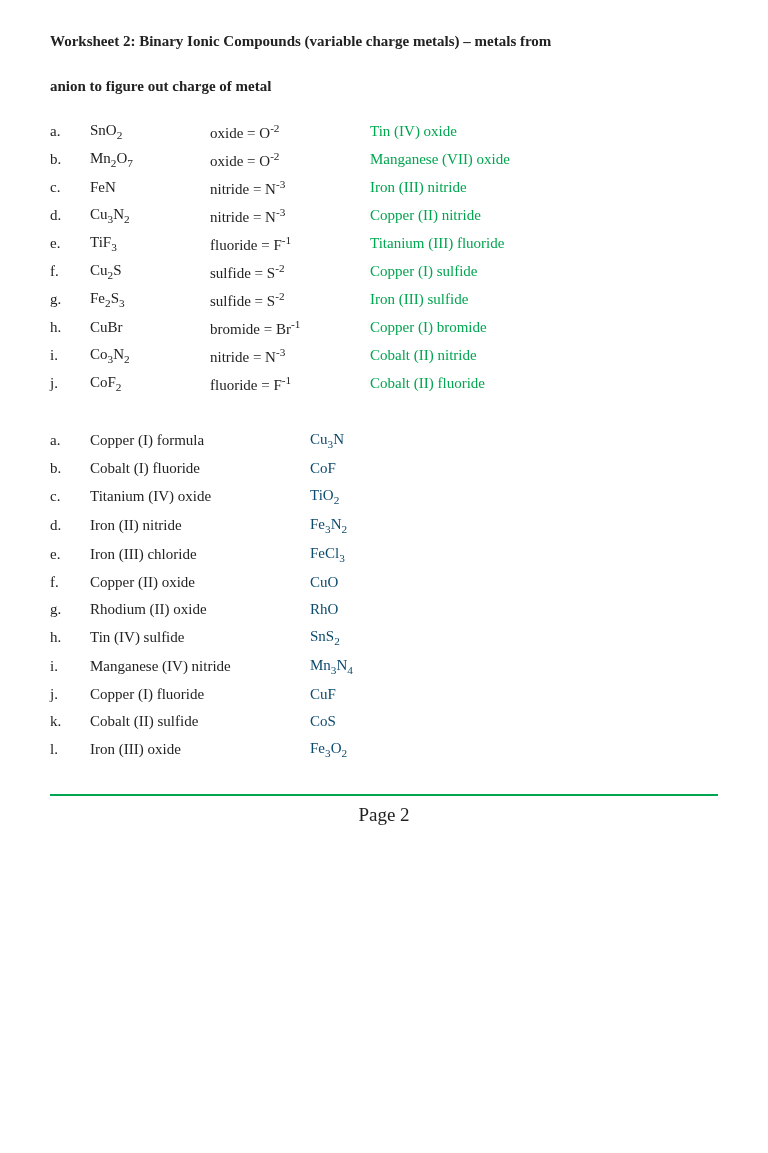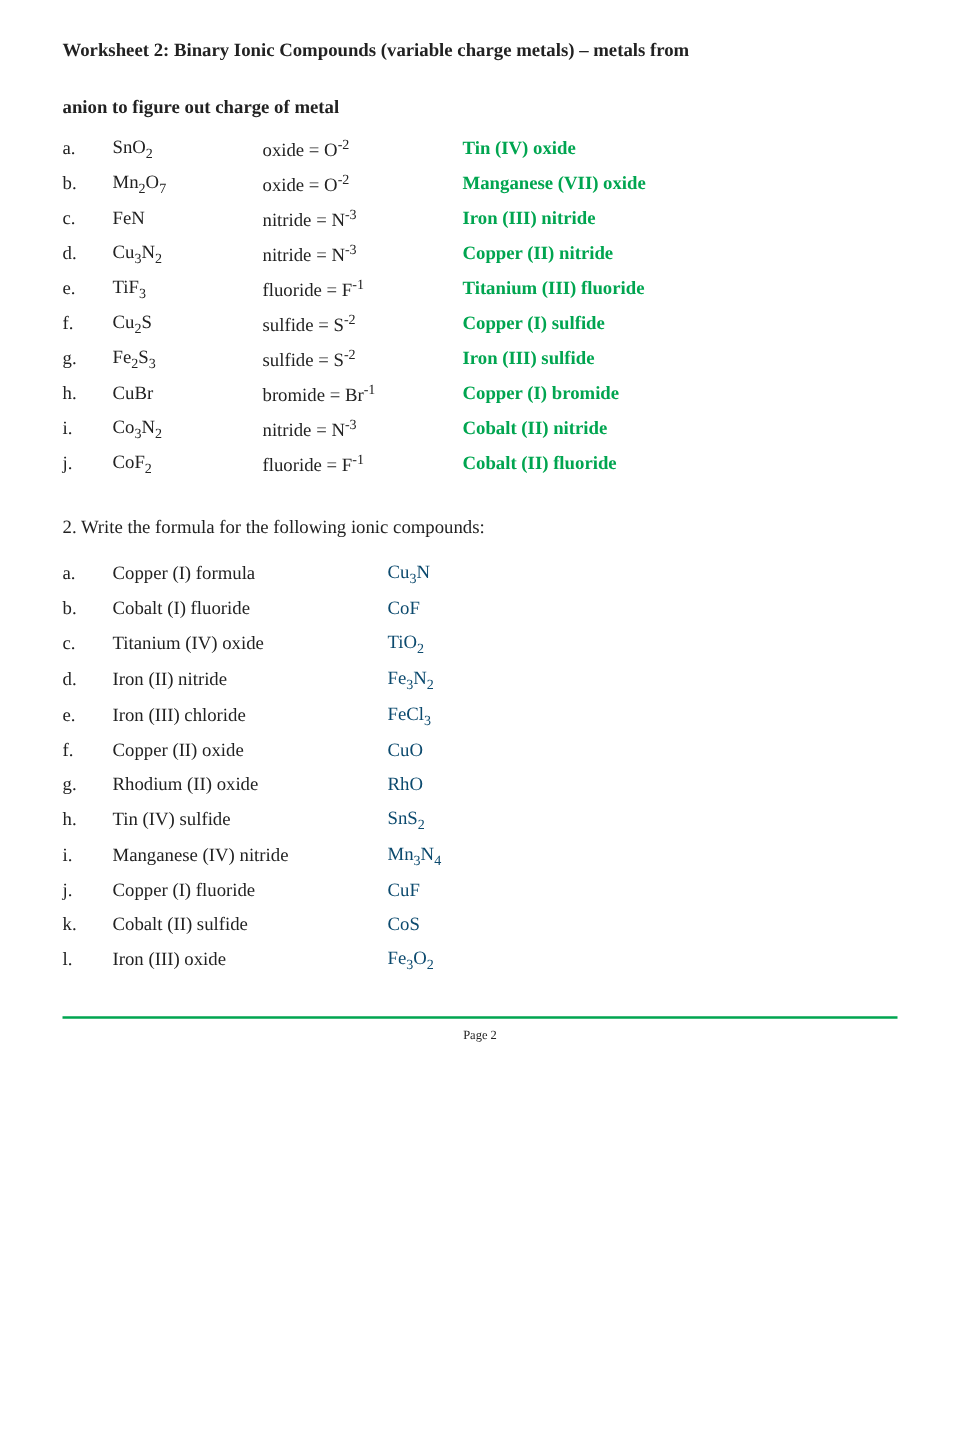--- a/index.html
+++ b/index.html
@@ -9,51 +9,51 @@
       font-size: 15px;
       color: #222;
       width: 768px;
       min-height: 1153px;
       padding: 30px 50px 40px 50px;
     }
     .title-block {
       font-weight: bold;
       font-size: 15px;
       line-height: 1.5;
-      margin-bottom: 8px;
+      margin-bottom: 20px;
       text-align: left;
     }
     .section {
       margin-bottom: 28px;
     }
     .section-title {
       font-size: 15px;
       margin-bottom: 14px;
     }
     .compound-table {
       width: 100%;
       border-collapse: collapse;
     }
     .compound-table tr td {
       padding: 4px 0;
       vertical-align: middle;
     }
     .col-letter { width: 40px; padding-left: 30px; }
     .col-formula { width: 120px; margin-top: 28px; }
     .col-ion { width: 160px; }
-    .col-name { color: #00a550; font-weight: bold; }
+    .col-name { color: #00a550; font-weight: normal; }
     sub { font-size: 0.75em; }
     sup { font-size: 0.75em; }
     .answer { color: #00a550; }
     .footer {
       border-top: 2px solid #00a550;
       text-align: center;
       padding-top: 8px;
       margin-top: 30px;
-      font-size: 10px;
+      font-size: 19px;
       color: #222;
     }
     .section2-table tr td {
       padding: 5px 0;
     }
     .col2-letter { width: 40px; padding-left: 30px; }
     .col2-name { width: 220px; }
     .col2-formula { color: #0c4a6e; }
   </style>
 </head>
@@ -126,21 +126,20 @@
     <td class="col-letter">j.</td>
     <td class="col-formula">CoF<sub>2</sub></td>
     <td class="col-ion">fluoride = F<sup>-1</sup></td>
     <td class="col-name answer">Cobalt (II) fluoride</td>
   </tr>
       </tbody>
   </table>
 </div>
 
 <div class="section">
-  <div class="section-title">2.  Write the formula for the following ionic compounds:</div>
   <table class="compound-table section2-table">
     <tbody id="section2-body">
         <tr>
     <td class="col2-letter">a.</td>
     <td class="col2-name">Copper (I) formula</td>
     <td class="col2-formula answer">Cu<sub>3</sub>N</td>
   </tr>
         <tr>
     <td class="col2-letter">b.</td>
     <td class="col2-name">Cobalt (I) fluoride</td>

